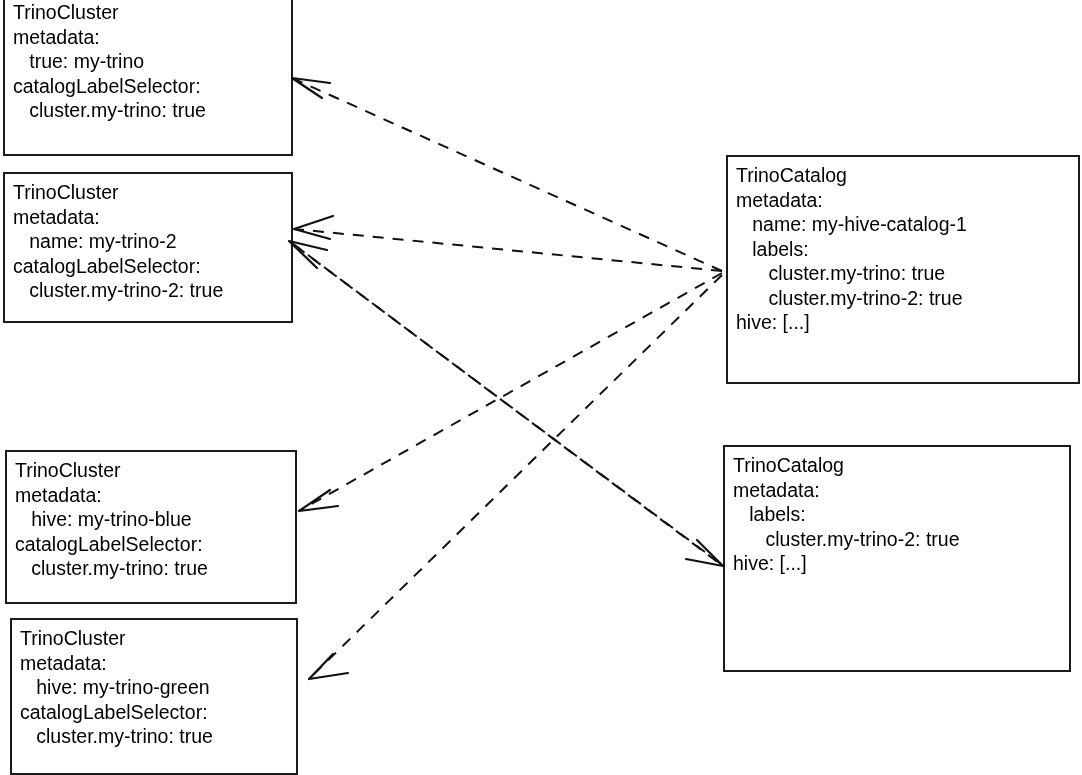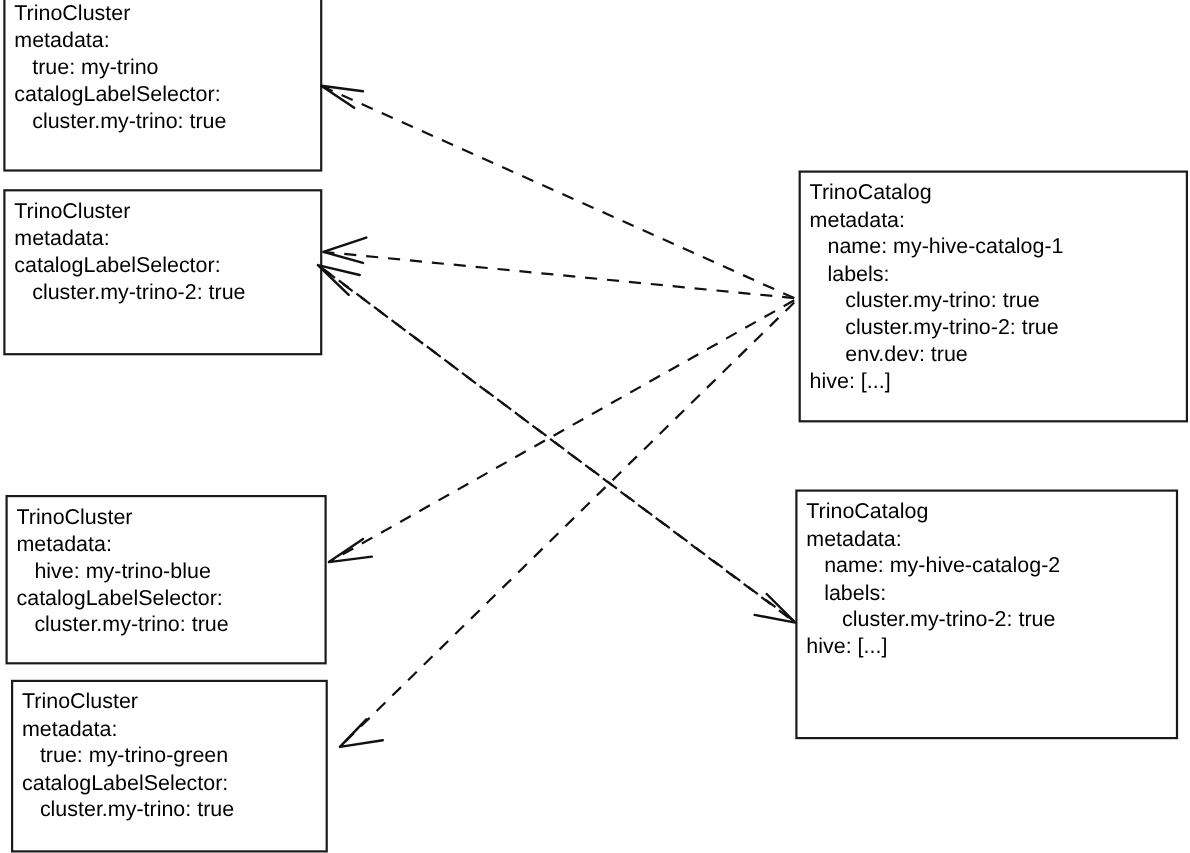--- a/index.html
+++ b/index.html
@@ -67,55 +67,54 @@
     <div class="line">TrinoCluster</div>
     <div class="line">metadata:</div>
     <div class="line">   true: my-trino</div>
     <div class="line">catalogLabelSelector:</div>
     <div class="line">   cluster.my-trino: true</div>
   </div>
 
   <div class="node" style="left:3px; top:172px; width:290px; height:151px;">
     <div class="line">TrinoCluster</div>
     <div class="line">metadata:</div>
+    <div class="line">   name: my-trino-2</div>
     <div class="line">catalogLabelSelector:</div>
     <div class="line">   cluster.my-trino-2: true</div>
   </div>
 
   <div class="node" style="left:5px; top:450px; width:292px; height:154px;">
     <div class="line">TrinoCluster</div>
     <div class="line">metadata:</div>
     <div class="line">   hive: my-trino-blue</div>
     <div class="line">catalogLabelSelector:</div>
     <div class="line">   cluster.my-trino: true</div>
   </div>
 
   <div class="node" style="left:10px; top:618px; width:288px; height:157px;">
     <div class="line">TrinoCluster</div>
     <div class="line">metadata:</div>
-    <div class="line">   true: my-trino-green</div>
+    <div class="line">   hive: my-trino-green</div>
     <div class="line">catalogLabelSelector:</div>
     <div class="line">   cluster.my-trino: true</div>
   </div>
 
   <div class="node" style="left:726px; top:155px; width:354px; height:229px;">
     <div class="line">TrinoCatalog</div>
     <div class="line">metadata:</div>
     <div class="line">   name: my-hive-catalog-1</div>
     <div class="line">   labels:</div>
     <div class="line">      cluster.my-trino: true</div>
     <div class="line">      cluster.my-trino-2: true</div>
-    <div class="line">      env.dev: true</div>
     <div class="line">hive: [...]</div>
   </div>
 
   <div class="node" style="left:723px; top:445px; width:348px; height:227px;">
     <div class="line">TrinoCatalog</div>
     <div class="line">metadata:</div>
-    <div class="line">   name: my-hive-catalog-2</div>
     <div class="line">   labels:</div>
     <div class="line">      cluster.my-trino-2: true</div>
     <div class="line">hive: [...]</div>
   </div>
 
   <svg id="arrows" viewBox="0 0 1082 775">
 
     <g>
       <line class="edge-line" x1="722" y1="271" x2="292" y2="78"></line>
       <path class="edge-head" d="M 292 78 L 330 83 M 292 78 L 322 98"></path>

